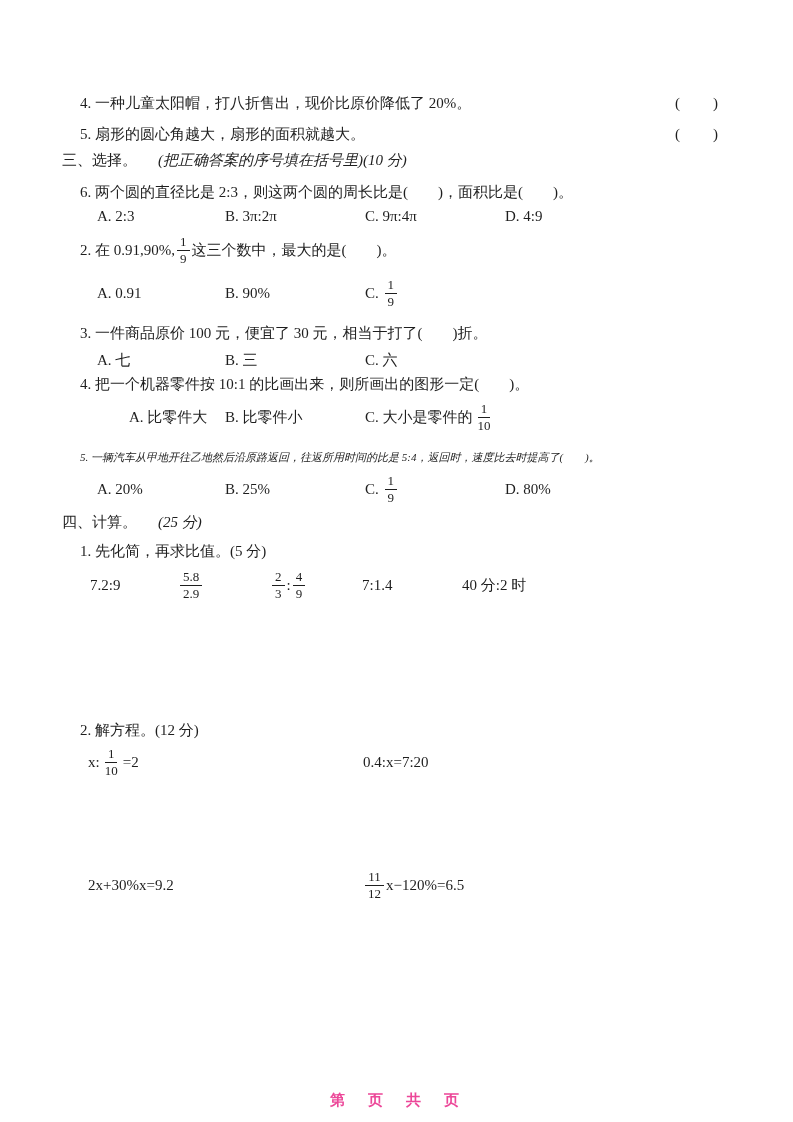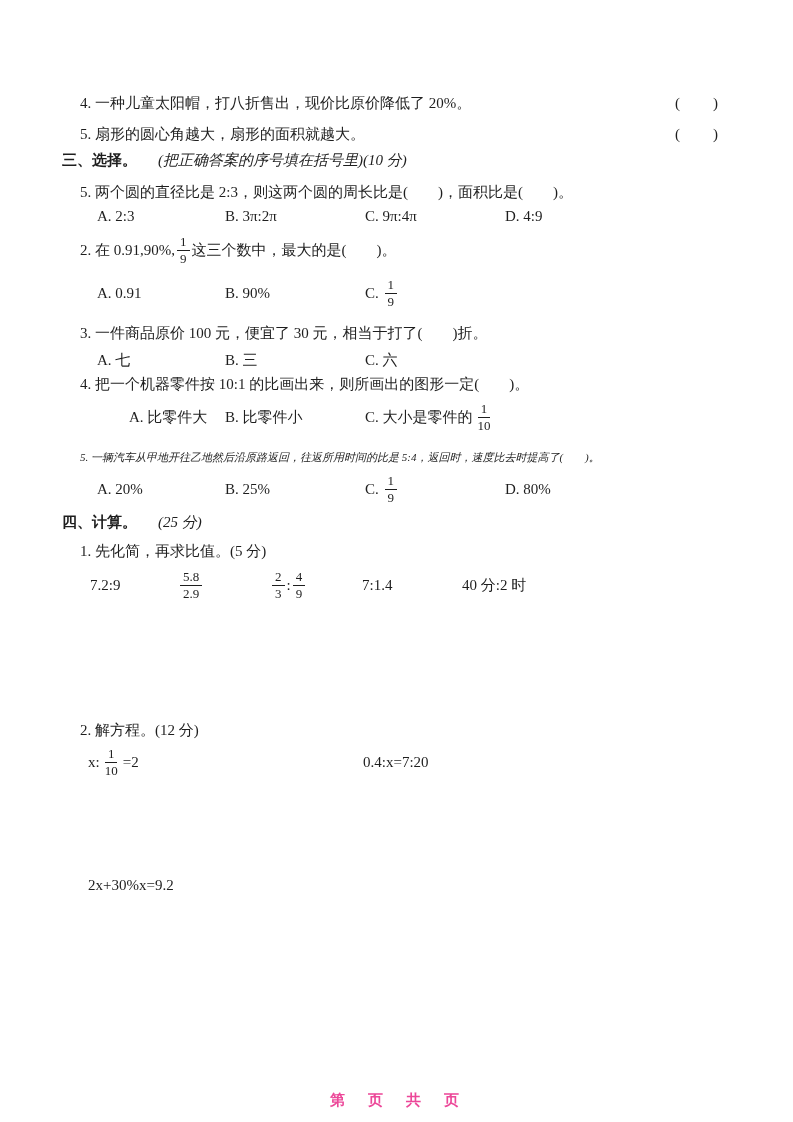--- a/index.html
+++ b/index.html
@@ -9,21 +9,21 @@
     height: 1122px;
     margin: 0 auto;
     background: #ffffff;
     color: #1e1e1e;
     font-family: "Liberation Serif", "DejaVu Serif", serif;
     font-size: 15px;
     overflow: hidden;
   }
   .abs { position: absolute; white-space: nowrap; line-height: 20px; }
   .row { position: absolute; display: flex; align-items: center; white-space: nowrap; }
-  .sec-title { font-weight: 700; }
+  .sec-title { font-weight: 400; }
   .kai { font-style: italic; font-weight: 400; margin-left: 21px; }
   .frac {
     display: inline-flex;
     flex-direction: column;
     align-items: center;
     font-size: 13px;
     line-height: 1.2;
     vertical-align: middle;
     margin: 0 2px;
   }
@@ -50,21 +50,21 @@
 
   <div class="abs" style="top:124px; left:80px;">
     <span>5. 扇形的圆心角越大，扇形的面积就越大。</span>
   </div>
   <div class="abs bracket" style="top:124px; left:675px;">(　　)</div>
 
   <div class="abs" style="top:150px; left:62px;">
     <span class="sec-title">三、选择。</span><span class="kai">(把正确答案的序号填在括号里)(10 分)</span>
   </div>
 
-  <div class="abs" style="top:182px; left:80px;">5. 两个圆的直径比是 2:3，则这两个圆的周长比是(　　)，面积比是(　　)。</div>
+  <div class="abs" style="top:182px; left:80px;">6. 两个圆的直径比是 2:3，则这两个圆的周长比是(　　)，面积比是(　　)。</div>
   <div class="abs" style="top:206px; left:97px;">A. 2:3</div>
   <div class="abs" style="top:206px; left:225px;">B. 3π:2π</div>
   <div class="abs" style="top:206px; left:365px;">C. 9π:4π</div>
   <div class="abs" style="top:206px; left:505px;">D. 4:9</div>
 
   <div class="row" style="top:230px; left:80px; height:40px;">
     <span>2. 在 0.91,90%,</span>
     <span class="frac">
       <span class="fnum">1</span>
       <span class="fden">9</span>
@@ -142,16 +142,23 @@
     <span>x:</span>
     <span class="frac">
       <span class="fnum">1</span>
       <span class="fden">10</span>
     </span>
     <span>=2</span>
   </div>
   <div class="row" style="top:740px; left:363px; height:44px;">0.4:x=7:20</div>
 
   <div class="row" style="top:863px; left:88px; height:44px;">2x+30%x=9.2</div>
+  <div class="row" style="top:863px; left:363px; height:44px;">
+    <span class="frac">
+      <span class="fnum">11</span>
+      <span class="fden">12</span>
+    </span>
+    <span>x−120%=6.5</span>
+  </div>
 
   <div class="abs footer" style="top:1090px; left:50%; transform:translateX(-50%);">第　页　共　页</div>
 
 </div>
 
 </body></html>

